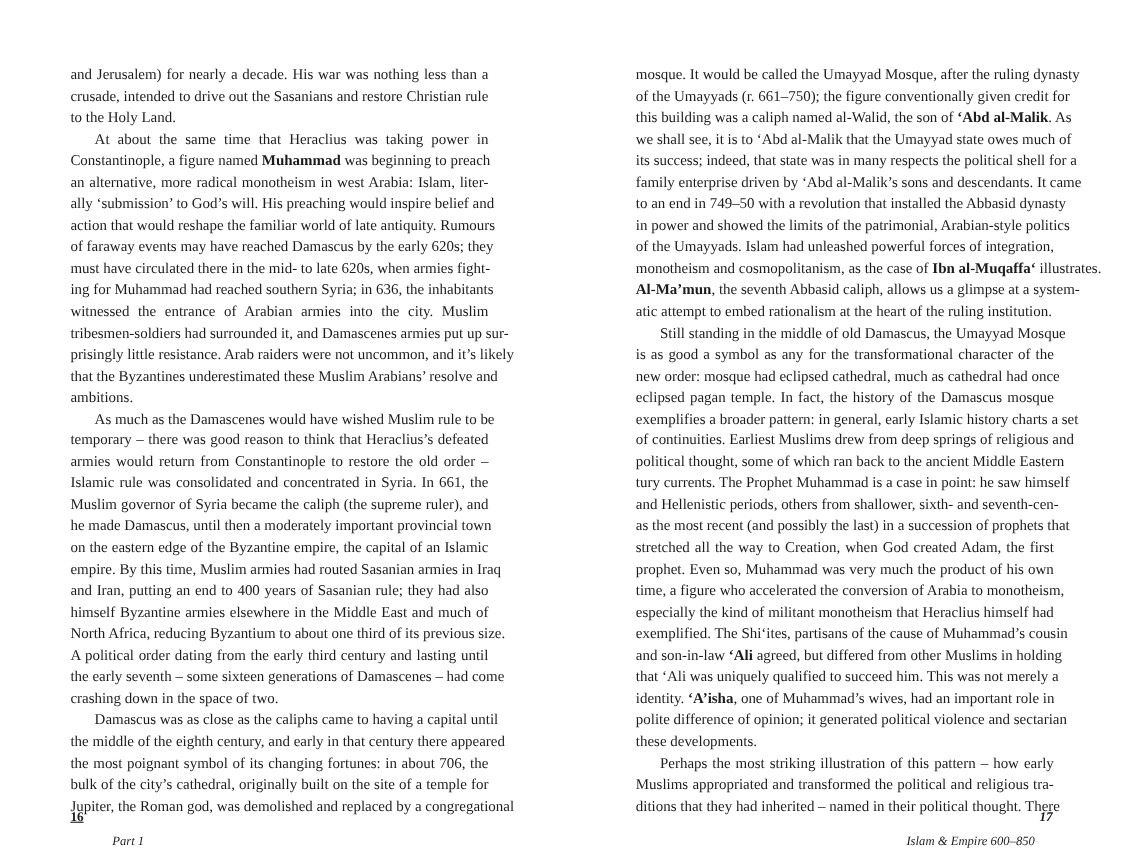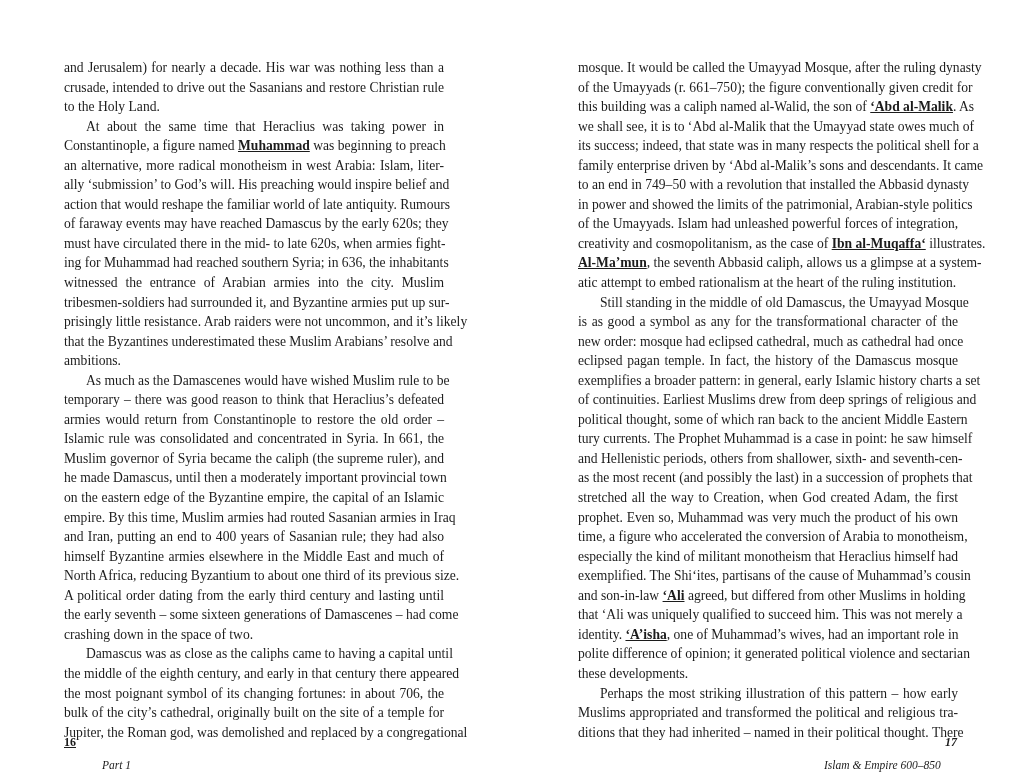--- a/index.html
+++ b/index.html
@@ -5,21 +5,21 @@
   html, body { margin:0; padding:0; background:#ffffff; }
   body { width:1020px; height:777px; position:relative; overflow:hidden;
          font-family:"Liberation Serif","DejaVu Serif",serif; color:#1c1c1c; }
   .page { position:absolute; top:58px; width:380px; }
   .page.left { left:64px; }
   .page.right { left:578px; }
   .line { height:19.55px; line-height:19.55px; font-size:13.6px; white-space:nowrap;
           text-align:justify; text-align-last:justify; overflow:visible; }
   .line.last { text-align-last:left; }
   .line.indent { padding-left:22px; }
-  b { font-weight:bold;text-decoration:underline; }
+  b { font-weight:bold; }
   .footer { position:absolute; top:735px; font-size:11.5px; }
   .footer .num { font-weight:bold; font-size:12px; }
   .footer .run { font-style:italic;margin-top:24px; }
   .footer.left { left:64px;text-decoration:underline; }
   .footer.left .run { position:absolute; left:38px; white-space:nowrap; }
   .footer.right { left:780px; width:178px; }
   .footer.right .run { position:absolute; left:44px; white-space:nowrap; }
   .footer.right .num { position:absolute; left:165px;font-style:italic; }
 </style>
 </head>
@@ -31,21 +31,21 @@
     <div class="line last">to the Holy Land.</div>
     <div class="line indent">At about the same time that Heraclius was taking power in</div>
     <div class="line"><span>Constantinople, a figure named </span><b>Muhammad</b><span> was beginning to preach</span></div>
     <div class="line">an alternative, more radical monotheism in west Arabia: Islam, liter-</div>
     <div class="line">ally ‘submission’ to God’s will. His preaching would inspire belief and</div>
     <div class="line">action that would reshape the familiar world of late antiquity. Rumours</div>
     <div class="line">of faraway events may have reached Damascus by the early 620s; they</div>
     <div class="line">must have circulated there in the mid- to late 620s, when armies fight-</div>
     <div class="line">ing for Muhammad had reached southern Syria; in 636, the inhabitants</div>
     <div class="line">witnessed the entrance of Arabian armies into the city. Muslim</div>
-    <div class="line">tribesmen-soldiers had surrounded it, and Byzantine armies put up sur-</div>
+    <div class="line">tribesmen-soldiers had surrounded it, and Damascenes armies put up sur-</div>
     <div class="line">prisingly little resistance. Arab raiders were not uncommon, and it’s likely</div>
     <div class="line">that the Byzantines underestimated these Muslim Arabians’ resolve and</div>
     <div class="line last">ambitions.</div>
     <div class="line indent">As much as the Damascenes would have wished Muslim rule to be</div>
     <div class="line">temporary – there was good reason to think that Heraclius’s defeated</div>
     <div class="line">armies would return from Constantinople to restore the old order –</div>
     <div class="line">Islamic rule was consolidated and concentrated in Syria. In 661, the</div>
     <div class="line">Muslim governor of Syria became the caliph (the supreme ruler), and</div>
     <div class="line">he made Damascus, until then a moderately important provincial town</div>
     <div class="line">on the eastern edge of the Byzantine empire, the capital of an Islamic</div>
@@ -65,21 +65,21 @@
 <div class="page right" id="right-page">
     <div class="line">mosque. It would be called the Umayyad Mosque, after the ruling dynasty</div>
     <div class="line">of the Umayyads (r. 661–750); the figure conventionally given credit for</div>
     <div class="line"><span>this building was a caliph named al-Walid, the son of </span><b>‘Abd al-Malik</b><span>. As</span></div>
     <div class="line">we shall see, it is to ‘Abd al-Malik that the Umayyad state owes much of</div>
     <div class="line">its success; indeed, that state was in many respects the political shell for a</div>
     <div class="line">family enterprise driven by ‘Abd al-Malik’s sons and descendants. It came</div>
     <div class="line">to an end in 749–50 with a revolution that installed the Abbasid dynasty</div>
     <div class="line">in power and showed the limits of the patrimonial, Arabian-style politics</div>
     <div class="line">of the Umayyads. Islam had unleashed powerful forces of integration,</div>
-    <div class="line"><span>creativity and cosmopolitanism, as the case of </span><b>Ibn al-Muqaffa‘</b><span> illustrates.</span></div>
+    <div class="line"><span>monotheism and cosmopolitanism, as the case of </span><b>Ibn al-Muqaffa‘</b><span> illustrates.</span></div>
     <div class="line"><span></span><b>Al-Ma’mun</b><span>, the seventh Abbasid caliph, allows us a glimpse at a system-</span></div>
     <div class="line last">atic attempt to embed rationalism at the heart of the ruling institution.</div>
     <div class="line indent">Still standing in the middle of old Damascus, the Umayyad Mosque</div>
     <div class="line">is as good a symbol as any for the transformational character of the</div>
     <div class="line">new order: mosque had eclipsed cathedral, much as cathedral had once</div>
     <div class="line">eclipsed pagan temple. In fact, the history of the Damascus mosque</div>
     <div class="line">exemplifies a broader pattern: in general, early Islamic history charts a set</div>
     <div class="line">of continuities. Earliest Muslims drew from deep springs of religious and</div>
     <div class="line">political thought, some of which ran back to the ancient Middle Eastern</div>
     <div class="line">tury currents. The Prophet Muhammad is a case in point: he saw himself</div>

